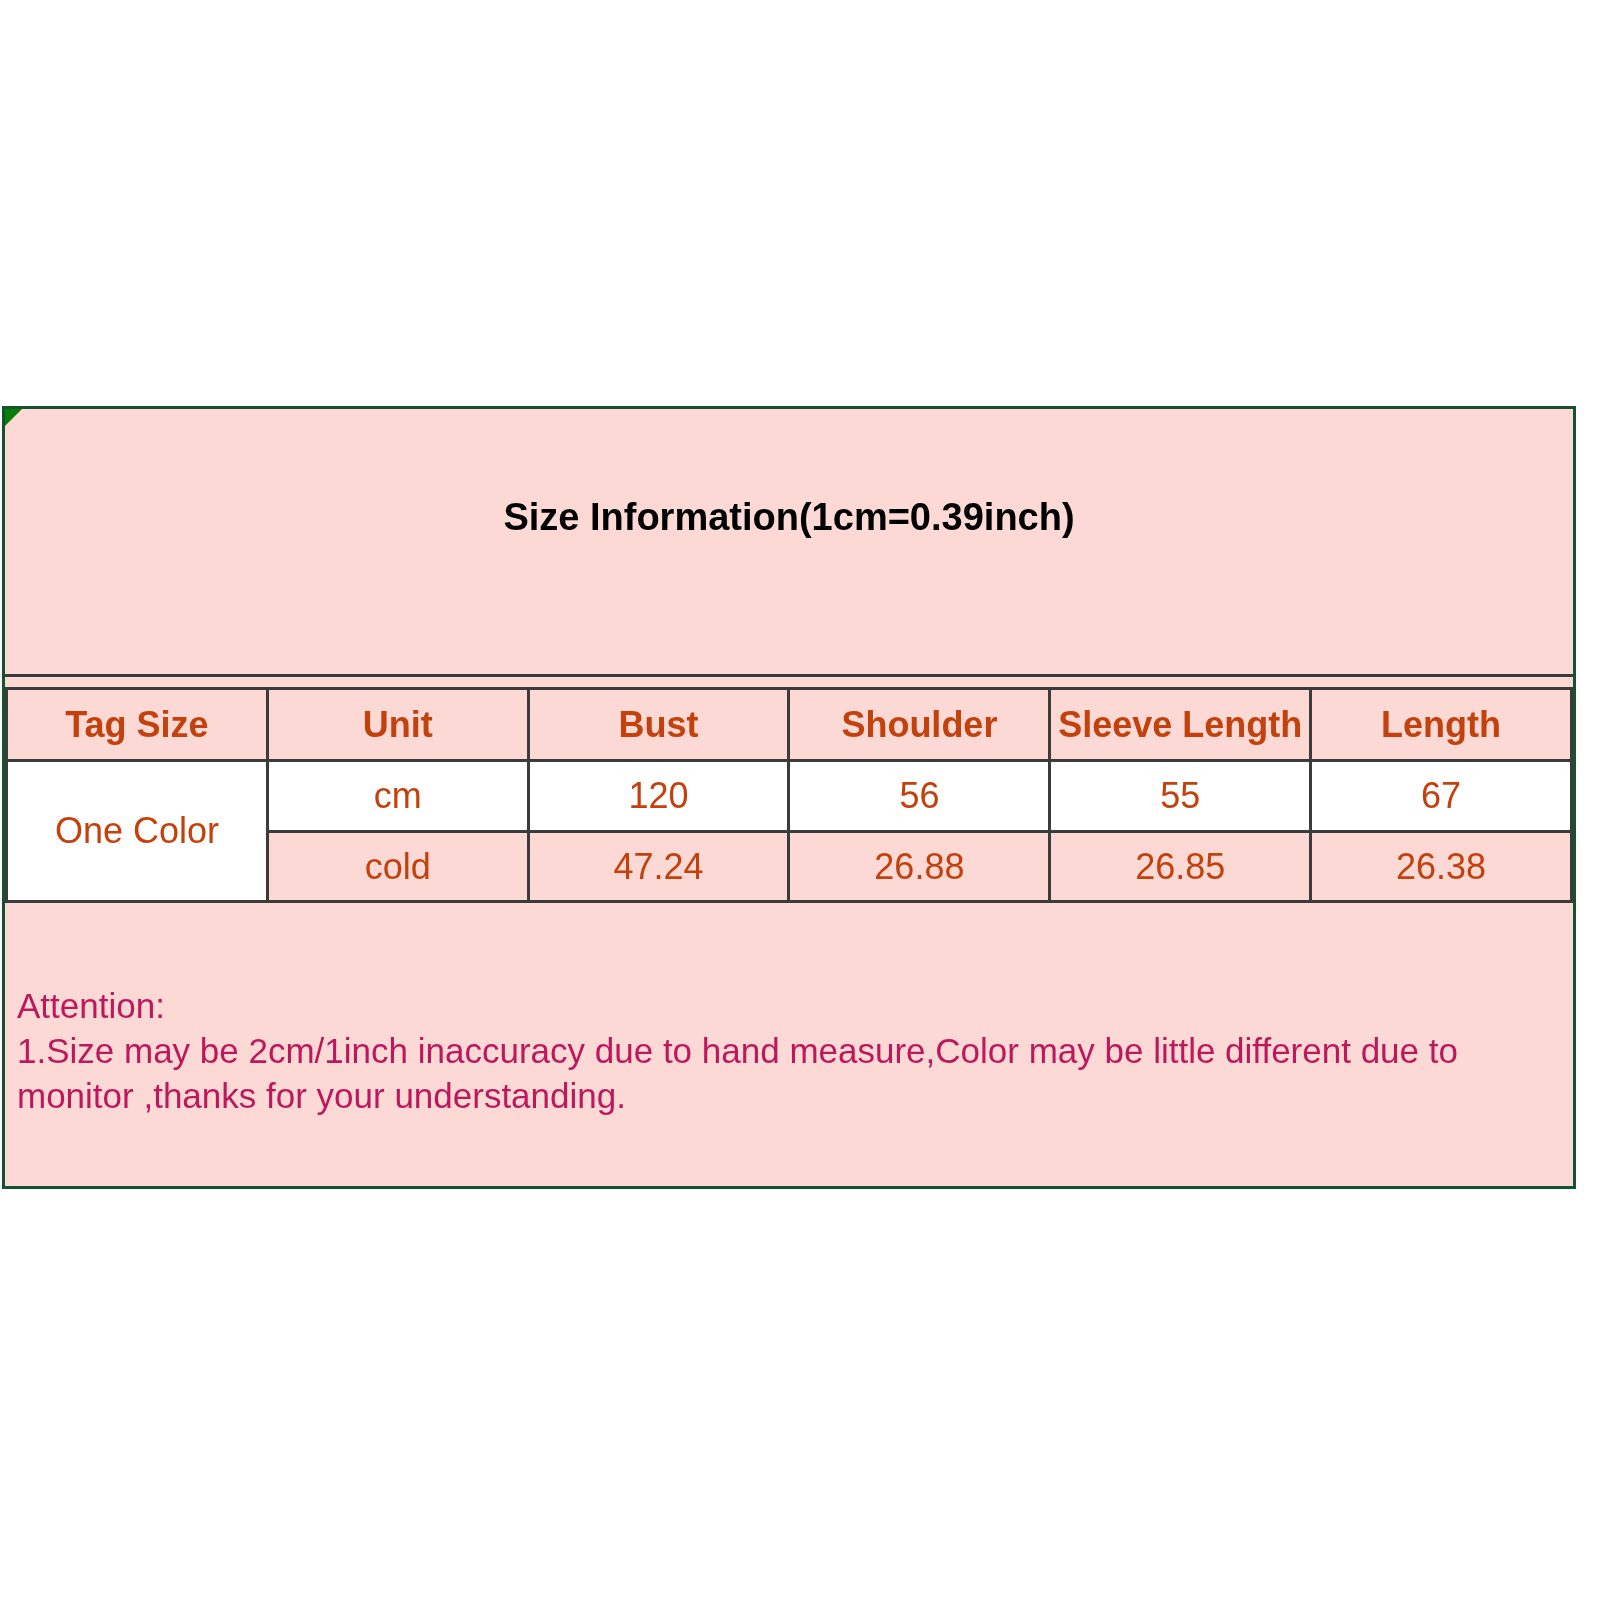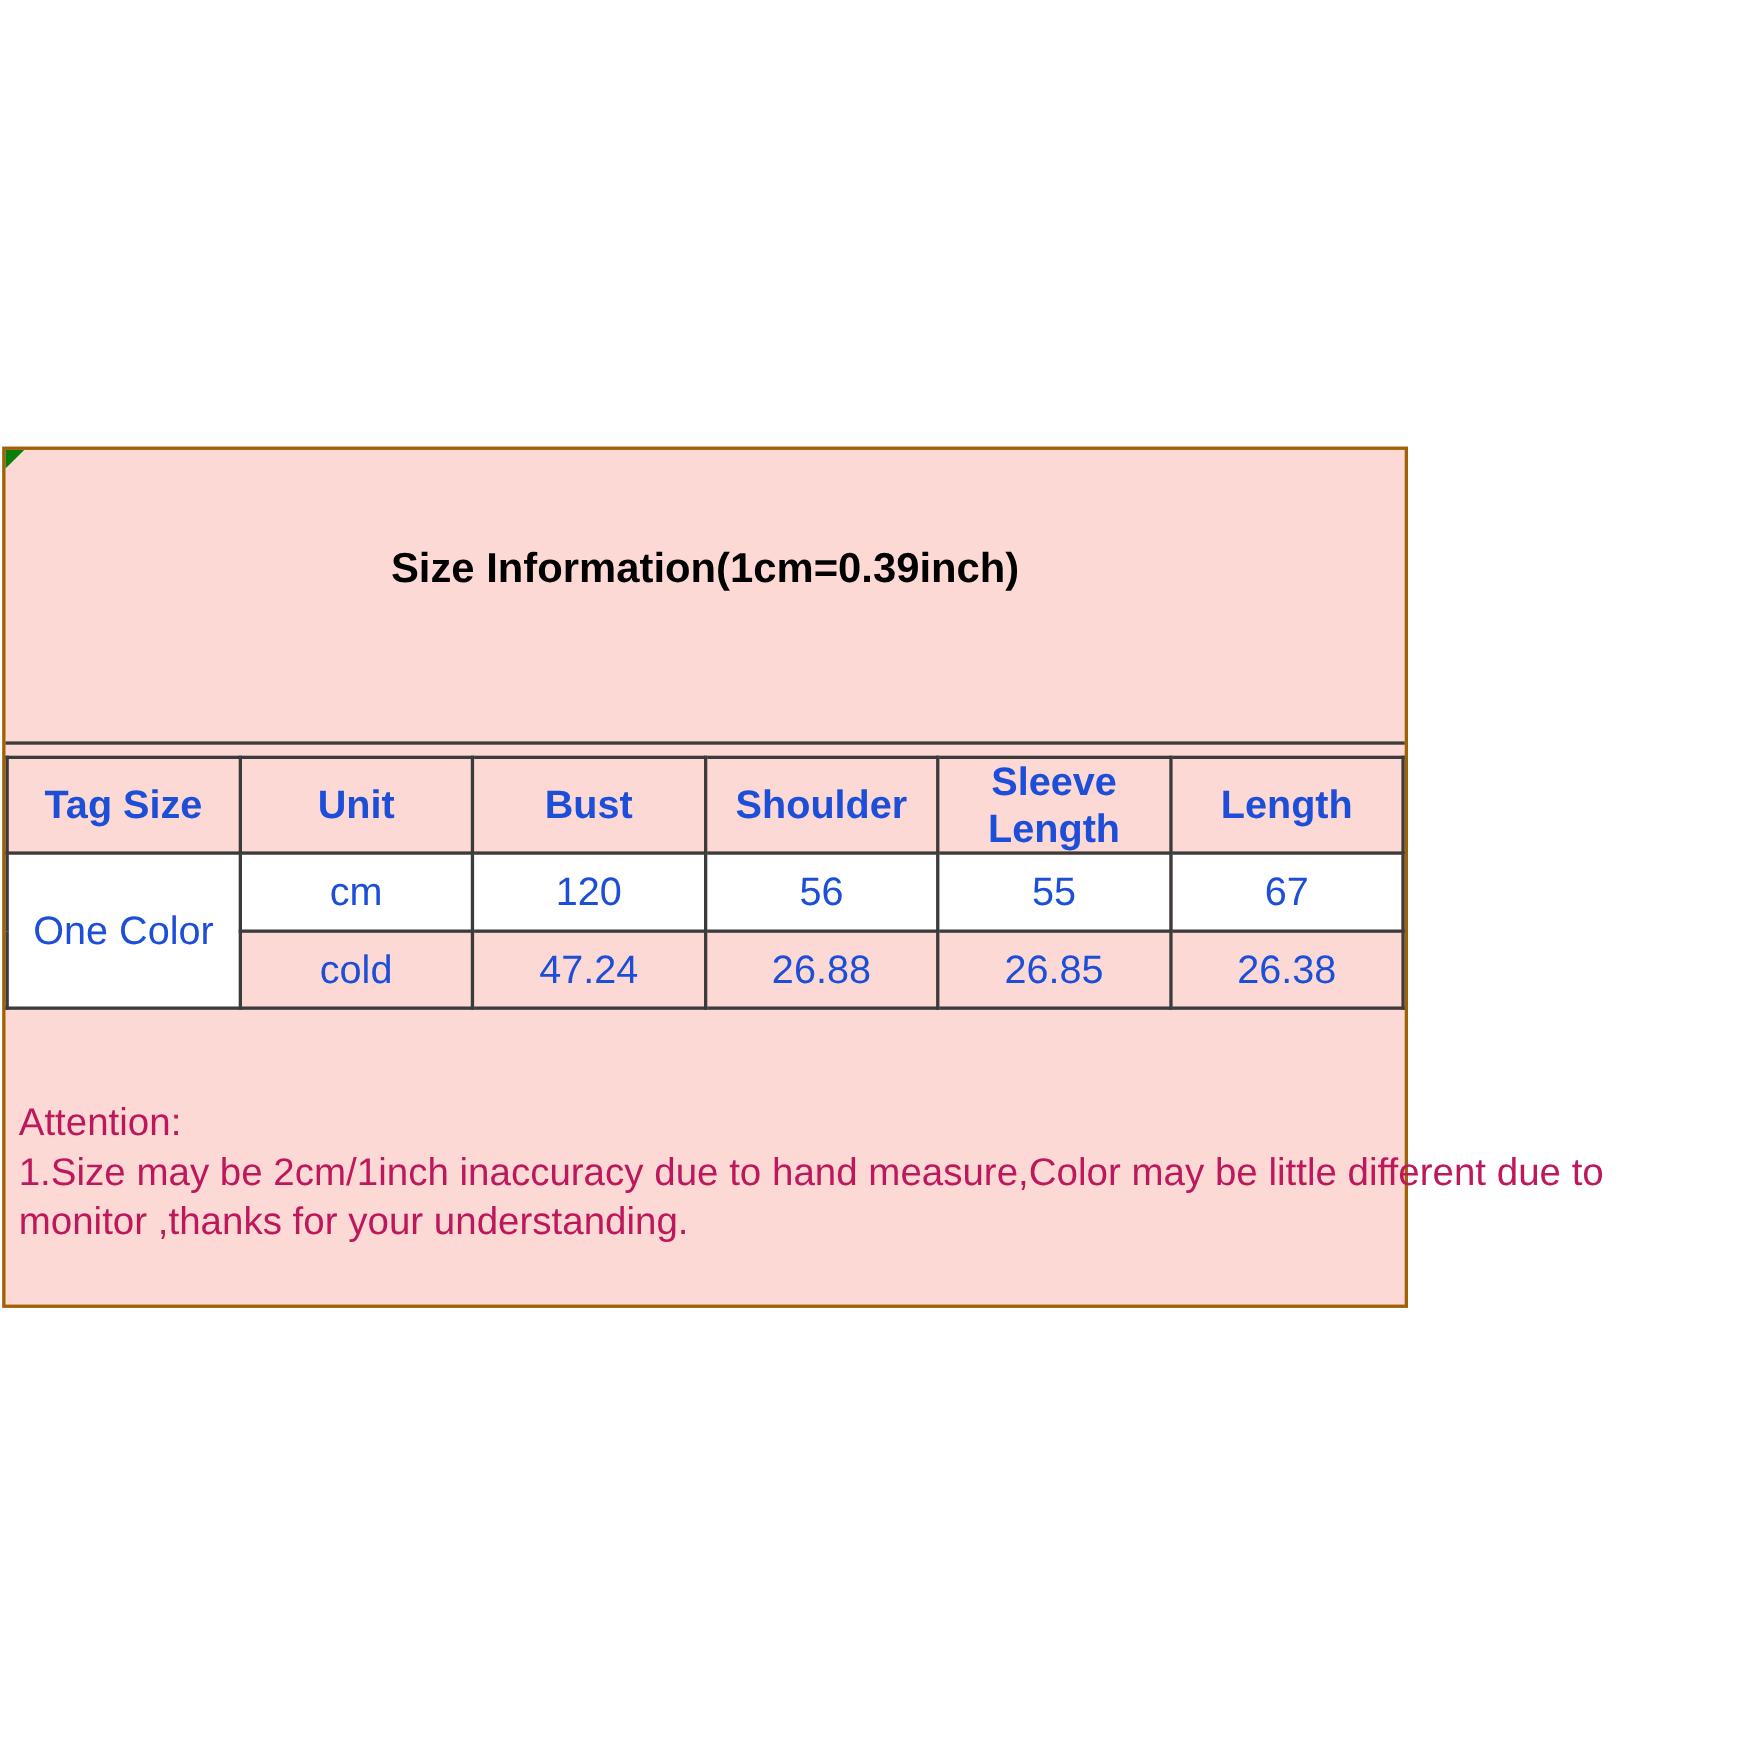--- a/index.html
+++ b/index.html
@@ -12,24 +12,24 @@
     position: relative;
     width: 1600px;
     height: 1600px;
     background: #ffffff;
     overflow: hidden;
   }
   .panel {
     position: absolute;
     left: 2px;
     top: 406px;
-    width: 1278px;
+    width: 1574px;
     height: 783px;
     box-sizing: border-box;
-    border: 3px solid #a16207;
+    border: 3px solid #14532d;
     background: #fcd9d5;
   }
   .corner-marker {
     position: absolute;
     top: 0;
     left: 0;
     width: 0;
     height: 0;
     border-top: 17px solid #0a7e0a;
     border-right: 17px solid transparent;
@@ -55,21 +55,21 @@
     font-weight: normal;
     line-height: 36px;
   }
   .spacer-strip {
     height: 10px;
   }
   table.size-table {
     width: 100%;
     border-collapse: collapse;
     table-layout: fixed;
-    color: #1d4ed8;
+    color: #c2410c;
   }
   table.size-table th,
   table.size-table td {
     border: 3px solid #3b3b3b;
     text-align: center;
     vertical-align: middle;
     padding: 0;
     overflow: hidden;
   }
   table.size-table th {

